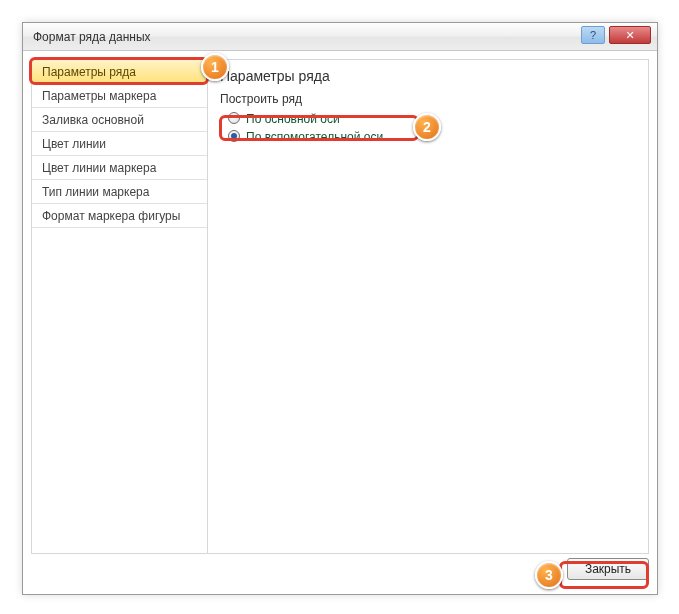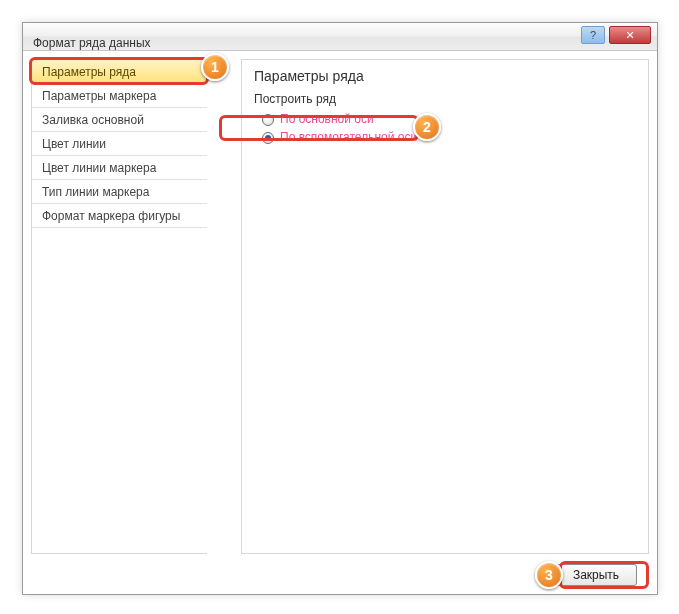--- a/index.html
+++ b/index.html
@@ -19,21 +19,21 @@
       height: 573px;
       background: #fff;
       border: 1px solid #9a9a9a;
       box-shadow: 0 0 8px rgba(0,0,0,0.15);
     }
     .titlebar {
       height: 28px;
       background: linear-gradient(to bottom, #fdfdfd, #f0f0f0 48%, #e6e6e6 52%, #ededed);
       border-bottom: 1px solid #c7c7c7;
       display: flex;
-      align-items: flex-end;
+      align-items: center;
       padding: 0 6px 0 10px;
       position: relative;
     }
     .titlebar-title {
       color: #333;
       font-size: 12px;
     }
     .titlebar-controls {
       position: absolute;
       right: 6px;
@@ -62,21 +62,20 @@
       background: linear-gradient(to bottom, #e88a8a, #c13a3a);
       border: 1px solid #a02b2b;
     }
     .client {
       position: absolute;
       left: 8px;
       top: 36px;
       right: 8px;
       bottom: 40px;
       display: flex;
-      gap: 34px;
     }
     .sidebar {
       width: 176px;
       background: #fff;
       border: 1px solid #d7d7d7;
       border-right: none;
       display: flex;
       flex-direction: column;
     }
     .sidebar-item {
@@ -106,24 +105,24 @@
       color: #333;
       margin-bottom: 8px;
     }
     .group-label {
       font-size: 12px;
       color: #333;
       margin-bottom: 4px;
     }
     .radio-row {
       display: flex;
-      align-items: flex-end;
+      align-items: flex-start;
       gap: 6px;
       padding: 2px 8px;
-      color: #ec4899;
+      color: #14532d;
     }
     .radio {
       width: 12px;
       height: 12px;
       border: 1px solid #6d6d6d;
       border-radius: 50%;
       background: radial-gradient(circle at 40% 35%, #fff, #dcdcdc);
       display: flex;
       align-items: center;
       justify-content: center;
@@ -131,26 +130,26 @@
     .radio.checked::after {
       content: "";
       width: 6px;
       height: 6px;
       background: #2a5da8;
       border-radius: 50%;
     }
     .footer {
       position: absolute;
       left: 8px;
-      right: 20px;
+      right: 8px;
       bottom: 8px;
       height: 28px;
       display: flex;
       justify-content: flex-end;
-      align-items: flex-end;
+      align-items: flex-start;
     }
     .close-btn {
       width: 82px;
       height: 22px;
       background: linear-gradient(to bottom, #fdfdfd, #e7e7e7);
       border: 1px solid #8a8a8a;
       border-radius: 3px;
       font-size: 12px;
       color: #222;
       cursor: pointer;

